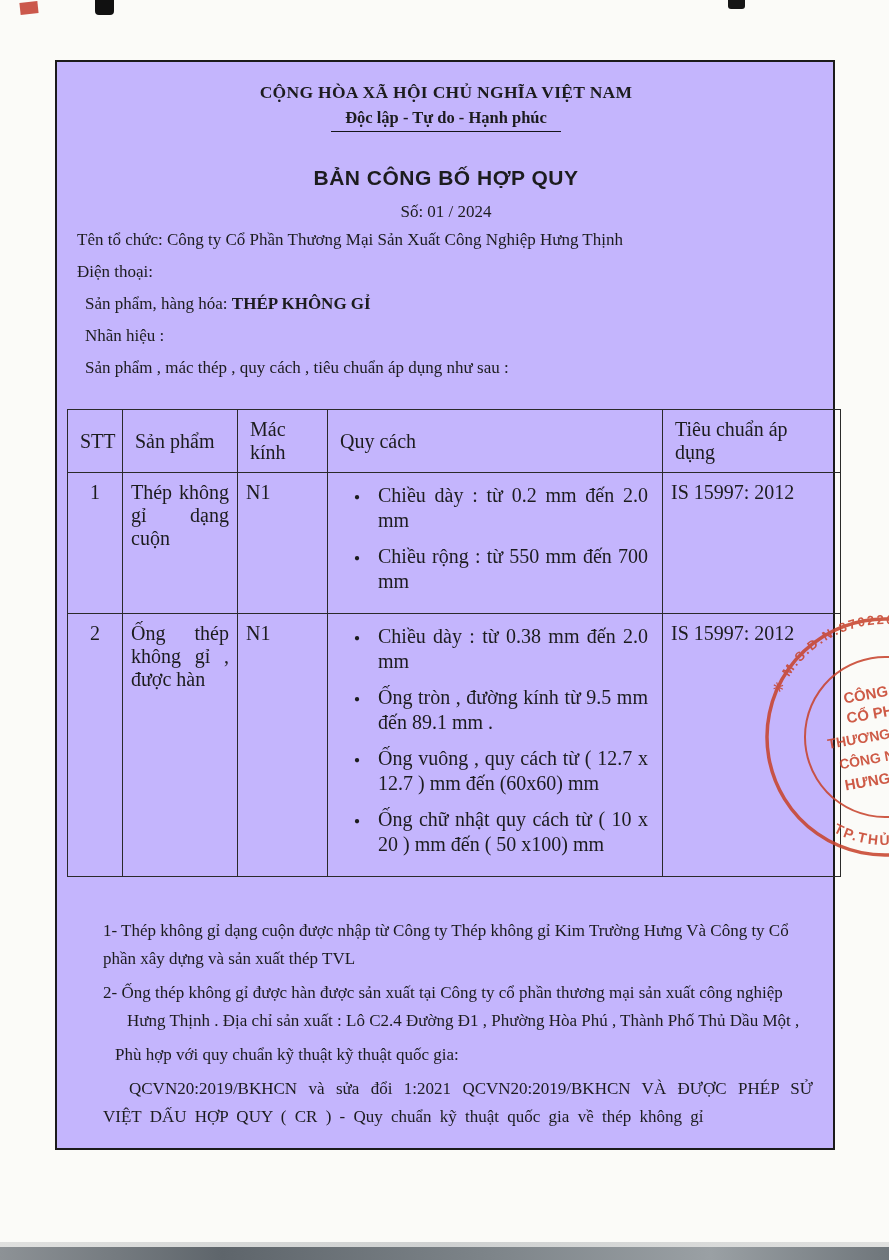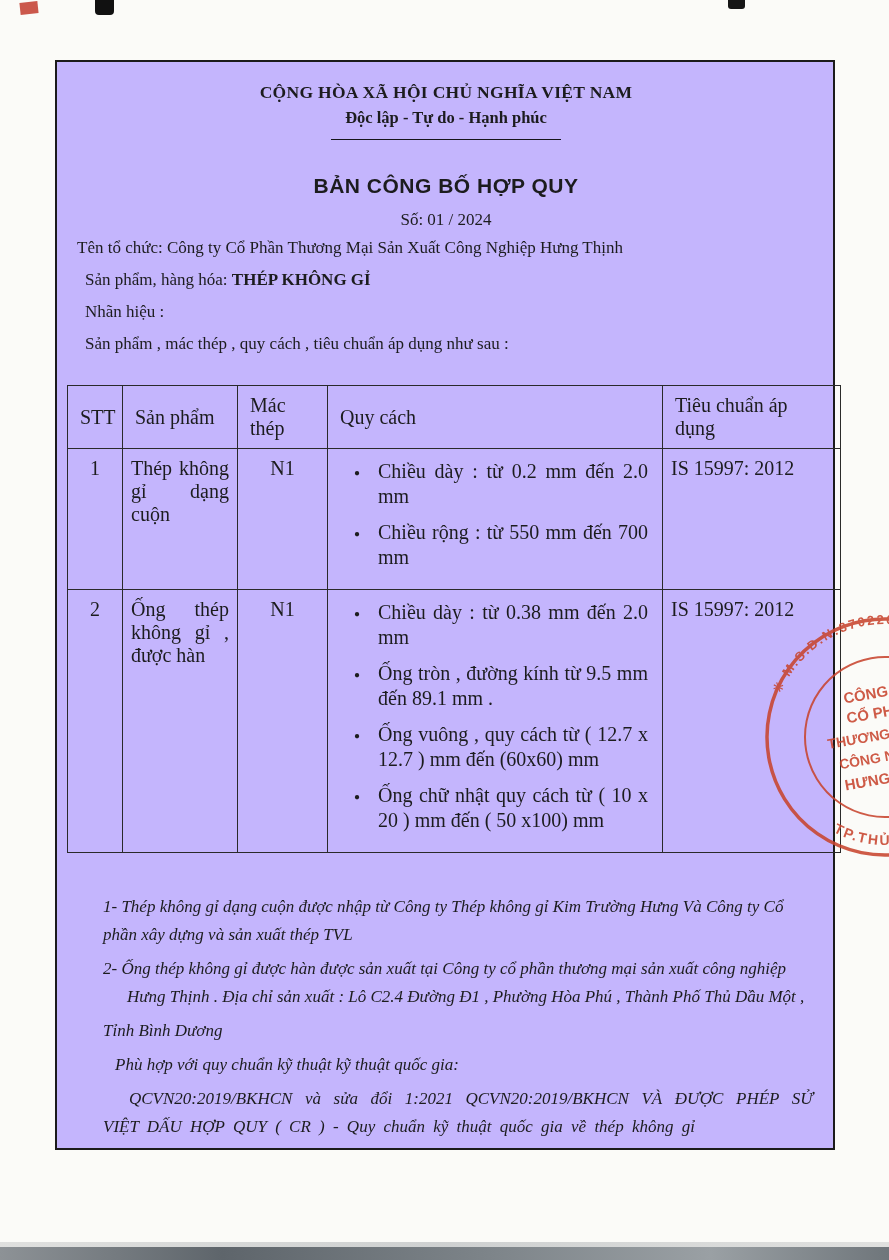--- a/index.html
+++ b/index.html
@@ -27,21 +27,21 @@
     position:absolute;left:55px;top:60px;width:780px;height:1090px;
     border:2px solid #1b1b1b;background:#c4b5fd;
     box-sizing:border-box;
     padding:14px 16px 0 18px;
   }
 
   .center{text-align:center;}
   .national-title{font-weight:bold;font-size:17.5px;letter-spacing:.3px;margin-top:6px;}
   .motto-wrap{margin-top:5px;}
   .motto{display:inline-block;font-weight:bold;font-size:16.5px;
-    border-bottom:1.5px solid #15151a;padding:0 14px 11px 14px;}
+    border-bottom:1.5px solid #15151a;padding:0 14px 3px 14px;}
   .doc-title{font-family:"Liberation Sans", sans-serif;font-weight:bold;font-size:21px;
     letter-spacing:.5px;margin-top:34px;}
   .doc-number{font-size:17px;margin-top:12px;}
 
   .info{margin-top:4px;font-size:17px;line-height:28px;}
   .info p{margin:4px 0;padding-left:2px;}
   .info .indent{padding-left:10px;}
   .bold{font-weight:bold;}
 
   table.spec{
@@ -50,28 +50,28 @@
     font-size:20px;
   }
   table.spec th,table.spec td{
     border:1.6px solid #2a2a2a;vertical-align:top;
     padding:8px 8px;box-sizing:border-box;
   }
   table.spec th{font-weight:normal;text-align:left;height:40px;vertical-align:middle;padding-left:12px;}
   col.c-stt{width:55px;}col.c-sp{width:115px;}col.c-mt{width:90px;}col.c-qc{width:335px;}col.c-tc{width:178px;}
   td.stt{text-align:center;}
   th.stt{text-align:center;padding-left:0;}
-  td.mt{text-align:center;}
+  td.mt{text-align:left;}
   td.sp{text-align:justify;padding-left:12px;padding-right:12px;border-radius:9px;}
   td.tc{padding-left:10px;}
   ul.qc{list-style:none;margin:2px 0 0 0;padding:0 6px 0 42px;}
   ul.qc li{position:relative;margin-bottom:11px;line-height:25px;text-align:justify;}
   ul.qc li::before{content:"●";position:absolute;left:-24px;top:1px;font-size:10px;}
 
-  .notes{margin-top:40px;font-size:17px;line-height:28px;padding:0 4px 0 28px;font-style:italic;}
+  .notes{margin-top:40px;font-size:17px;line-height:28px;padding:0 4px 0 28px;}
   .notes p{margin:6px 0;}
   .note-2{padding-left:24px;text-indent:-24px;}
   .province{margin-top:6px;padding-left:0;}
   .conform{margin-top:6px;padding-left:12px;}
   .regulation{margin:8px 0 0 -20px;text-align:justify;text-indent:26px;word-spacing:4px;padding-right:0;}
 
   
   .stamp{position:absolute;left:735px;top:587px;width:300px;height:300px;opacity:.88;}
   .stamp text{fill:#c8452f;font-family:"Liberation Sans", sans-serif;font-weight:bold;}
 </style>
@@ -91,38 +91,39 @@
     <div class="center national-title">CỘNG HÒA XÃ HỘI CHỦ NGHĨA VIỆT NAM</div>
     <div class="center motto-wrap">
       <span class="motto">Độc lập - Tự do - Hạnh phúc</span>
     </div>
 
     <div class="center doc-title">BẢN CÔNG BỐ HỢP QUY</div>
     <div class="center doc-number">Số: 01 / 2024</div>
 
     <div class="info">
       <p>Tên tổ chức: Công ty Cổ Phần Thương Mại Sản Xuất Công Nghiệp Hưng Thịnh</p>
+      <p>Điện thoại:</p>
       <p class="indent"><span>Sản phẩm, hàng hóa: </span><span class="bold">THÉP KHÔNG GỈ</span></p>
       <p class="indent">Nhãn hiệu :</p>
       <p class="indent">Sản phẩm , mác thép , quy cách , tiêu chuẩn áp dụng như sau :</p>
     </div>
 
     <table class="spec">
       <colgroup>
         <col class="c-stt">
           <col class="c-sp">
           <col class="c-mt">
           <col class="c-qc">
           <col class="c-tc">
       </colgroup>
       <thead>
         <tr>
           <th class="stt">STT</th>
           <th>Sản phẩm</th>
-          <th>Mác thép</th>
+          <th>Mác kính</th>
           <th>Quy cách</th>
           <th>Tiêu chuẩn áp dụng</th>
         </tr>
       </thead>
       <tbody>
         <tr>
           <td class="stt">1</td>
           <td class="sp">Thép không gỉ dạng cuộn</td>
           <td class="mt">N1</td>
           <td>
@@ -146,21 +147,20 @@
             </ul>
           </td>
           <td class="tc">IS 15997: 2012</td>
         </tr>
       </tbody>
     </table>
 
     <div class="notes">
       <p>1- Thép không gỉ dạng cuộn được nhập từ Công ty Thép không gỉ Kim Trường Hưng Và Công ty Cổ phần xây dựng và sản xuất thép TVL</p>
       <p class="note-2">2- Ống thép không gỉ được hàn được sản xuất tại Công ty cổ phần thương mại sản xuất công nghiệp Hưng Thịnh . Địa chỉ sản xuất : Lô C2.4 Đường Đ1 , Phường Hòa Phú , Thành Phố Thủ Dầu Một ,</p>
-      <p class="province">Tỉnh Bình Dương</p>
       <p class="conform">Phù hợp với quy chuẩn kỹ thuật kỹ thuật quốc gia:</p>
       <p class="regulation">QCVN20:2019/BKHCN và sửa đổi 1:2021 QCVN20:2019/BKHCN VÀ ĐƯỢC PHÉP SỬ VIỆT DẤU HỢP QUY ( CR ) -  Quy chuẩn kỹ thuật quốc gia về thép không gỉ</p>
     </div>
 
   </div>
 
   <svg class="stamp" viewBox="0 0 300 300" xmlns="http://www.w3.org/2000/svg">
     <g transform="rotate(-10 150 150)">
       <circle cx="150" cy="150" r="118" fill="none" stroke="#c8452f" stroke-width="3.5"></circle>
       <circle cx="150" cy="150" r="80" fill="none" stroke="#c8452f" stroke-width="2"></circle>

